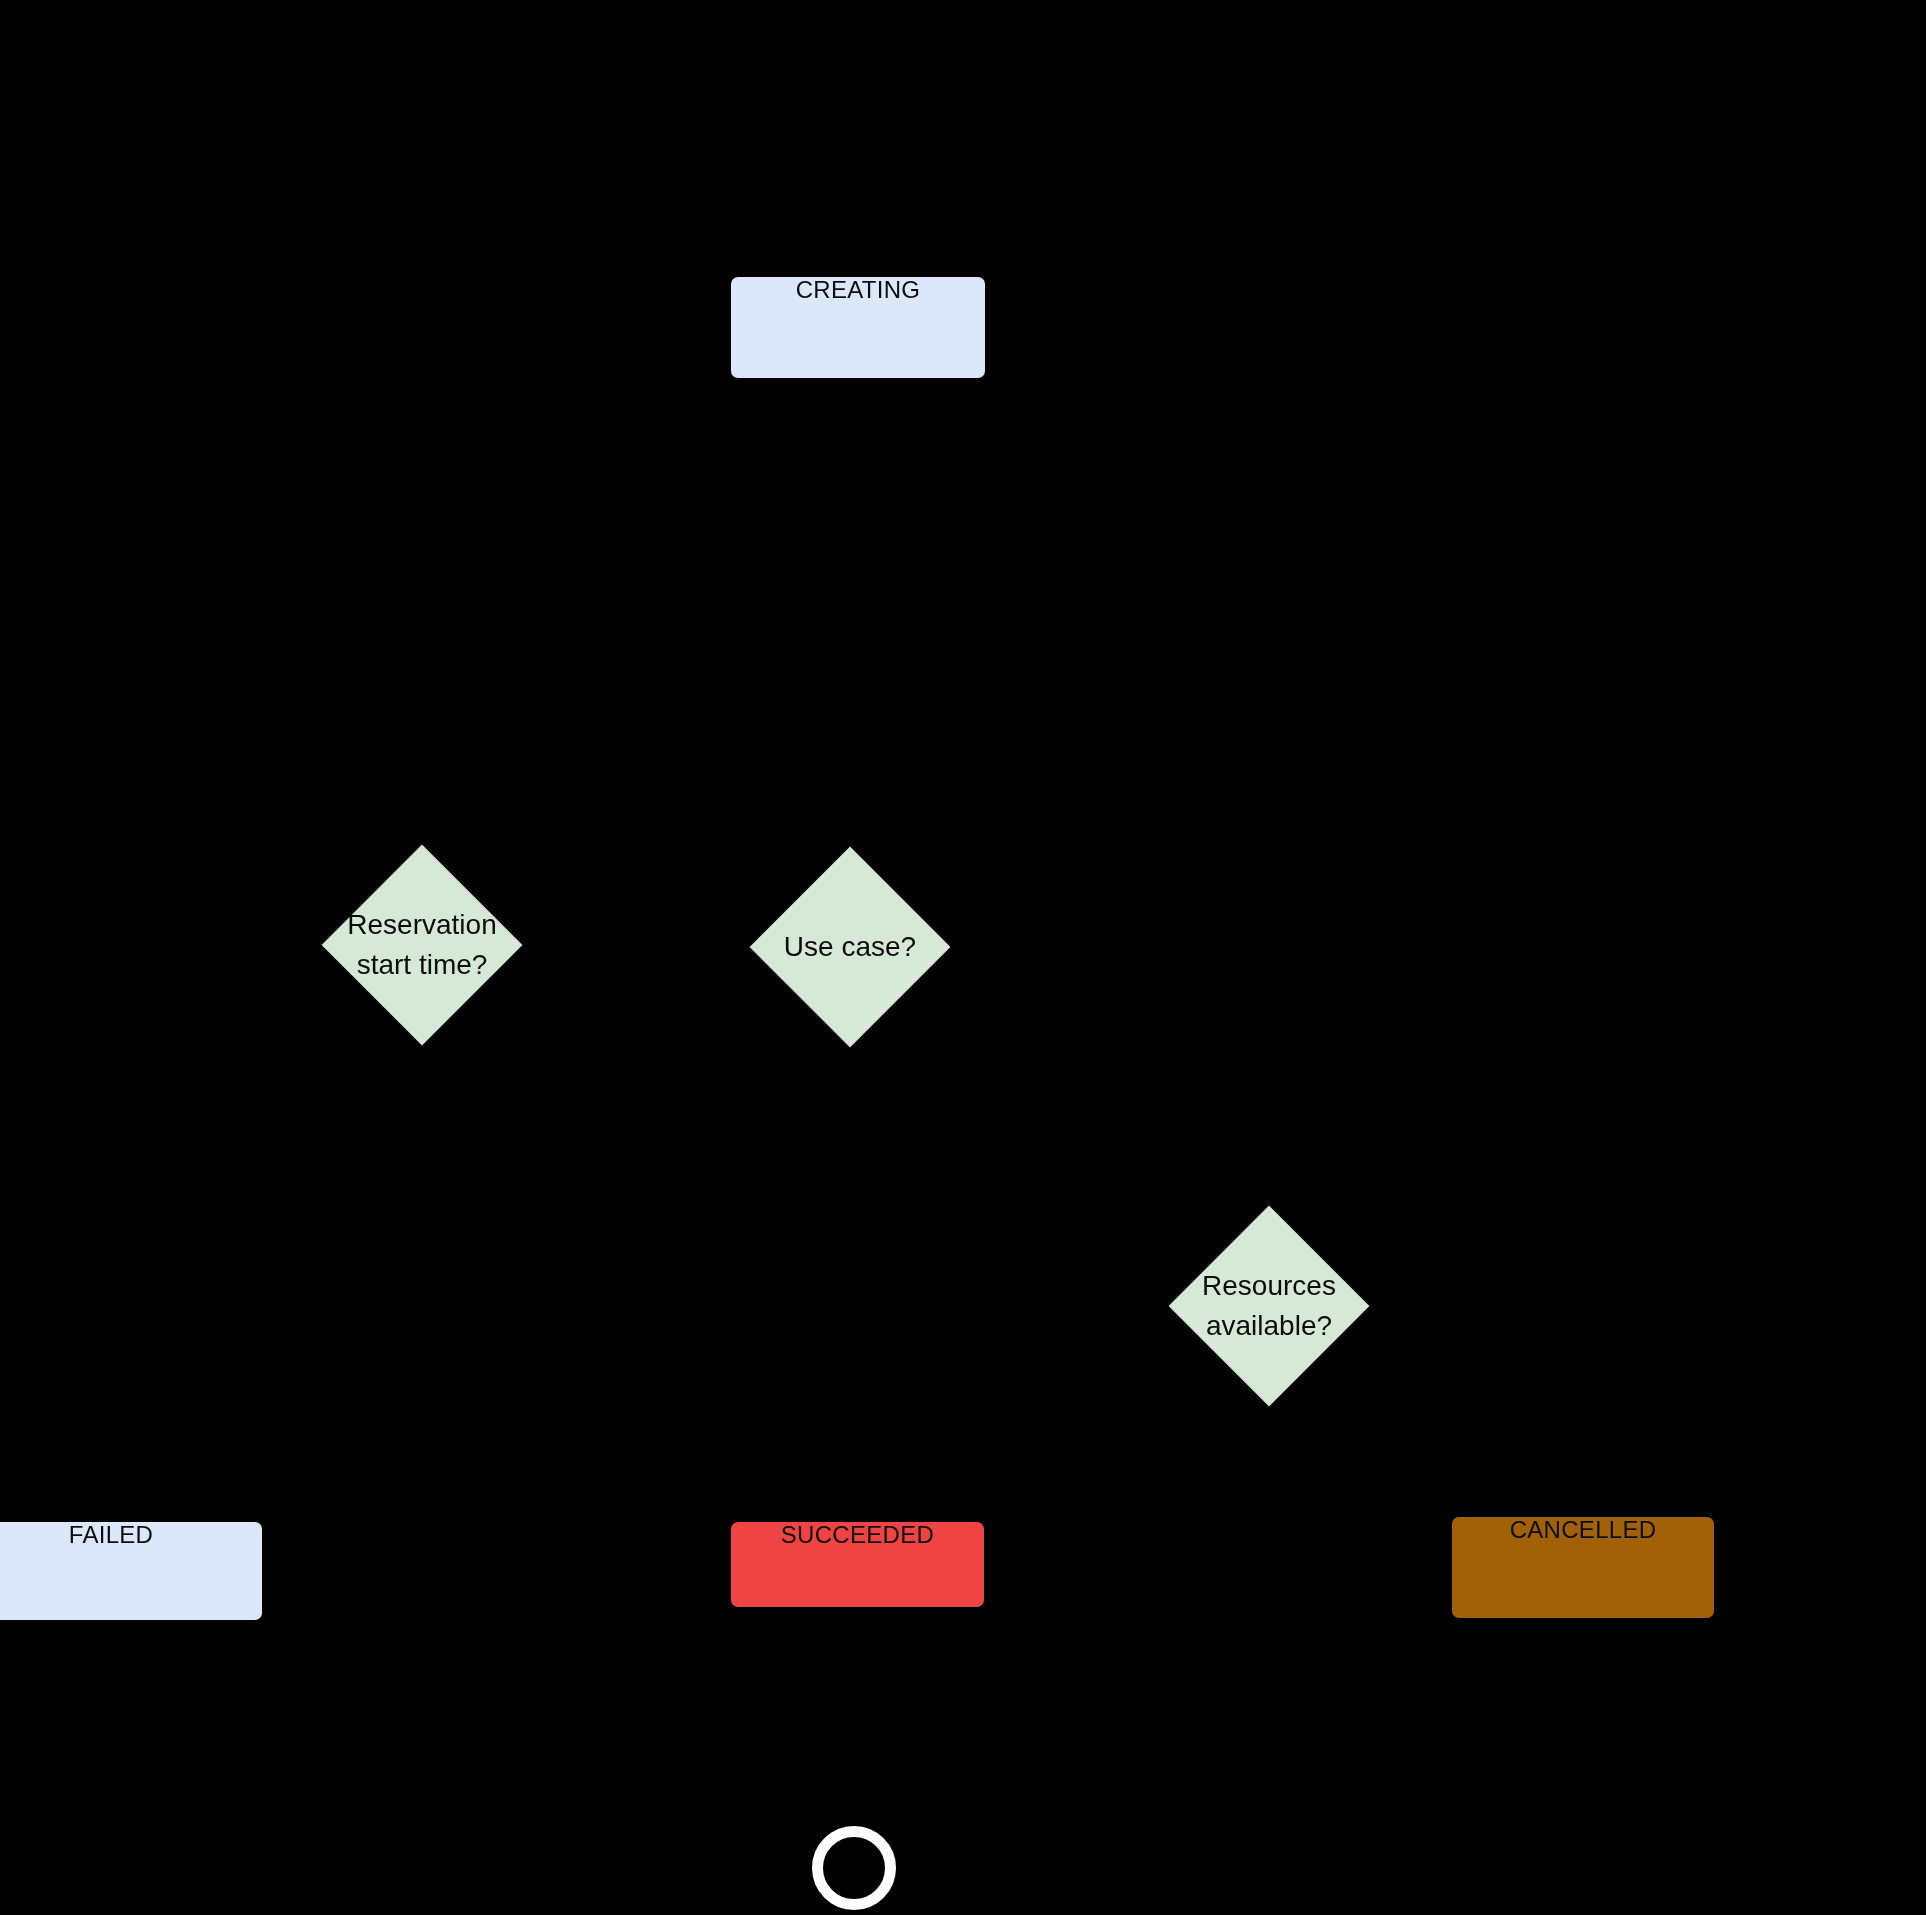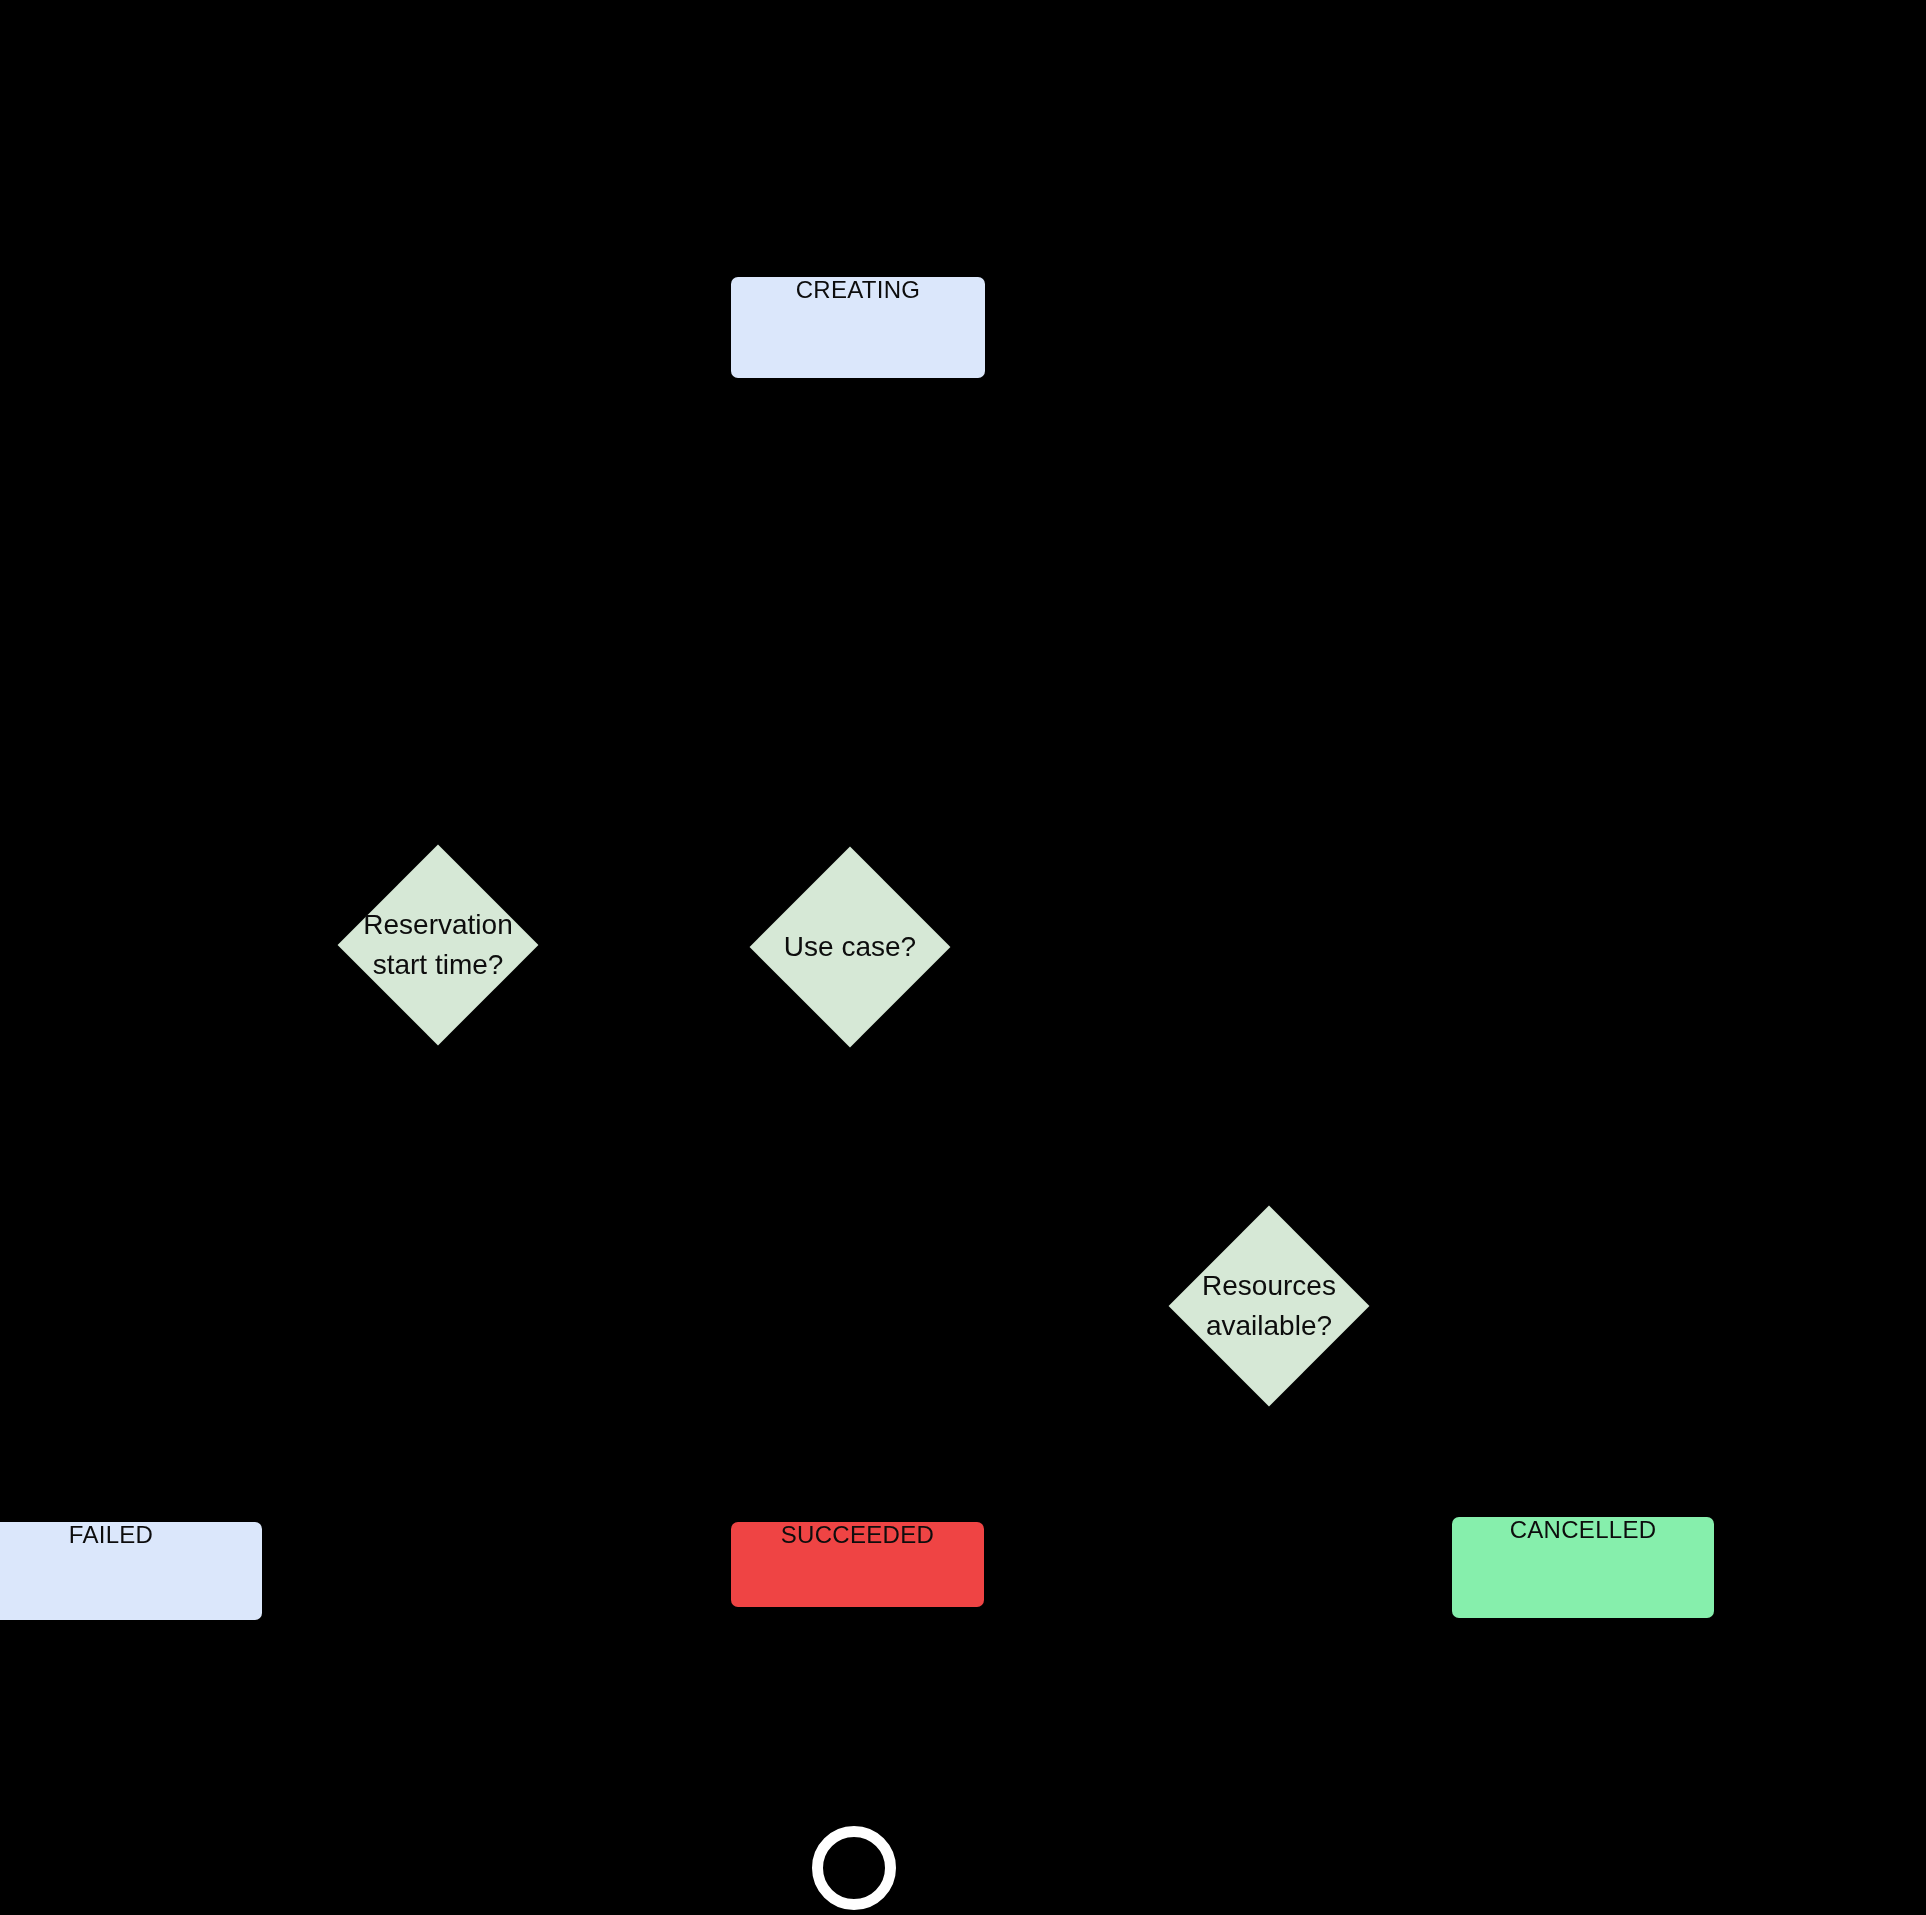--- a/index.html
+++ b/index.html
@@ -98,25 +98,25 @@
 
 
   <div class="state-node" id="node-failed" style="left: -40px; top: 1522px; width: 302px; height: 98px; background: rgb(219, 231, 251); color: rgb(13, 13, 13);">
     <span>FAILED</span>
   </div>
 
   <div class="state-node" id="node-succeeded" style="left: 731px; top: 1522px; width: 253px; height: 85px; background: #ef4444; color: rgb(13, 13, 13);">
     <span>SUCCEEDED</span>
   </div>
 
-  <div class="state-node" id="node-cancelled" style="left: 1452px; top: 1517px; width: 262px; height: 101px; background: #86efac; color: rgb(13, 13, 13);">
+  <div class="state-node" id="node-cancelled" style="left: 1452px; top: 1517px; width: 262px; height: 101px; background: #a16207; color: rgb(13, 13, 13);">
     <span>CANCELLED</span>
   </div>
 
-  <div class="decision-node" id="dec-0" style="left: 338px; top: 845px; width: 200px; height: 200px;">
+  <div class="decision-node" id="dec-0" style="left: 322px; top: 845px; width: 200px; height: 200px;">
     <div class="decision-shape" style="inset: auto; width: 142px; height: 142px; background: rgb(214, 232, 214);"></div>
     <div class="decision-label" style="color: rgb(13, 13, 13);">Reservation
 start time?</div>
   </div>
 
   <div class="decision-node" id="dec-1" style="left: 750px; top: 847px; width: 200px; height: 200px;">
     <div class="decision-shape" style="inset: auto; width: 142px; height: 142px; background: rgb(214, 232, 214);"></div>
     <div class="decision-label" style="color: rgb(13, 13, 13);">Use case?</div>
   </div>
 

